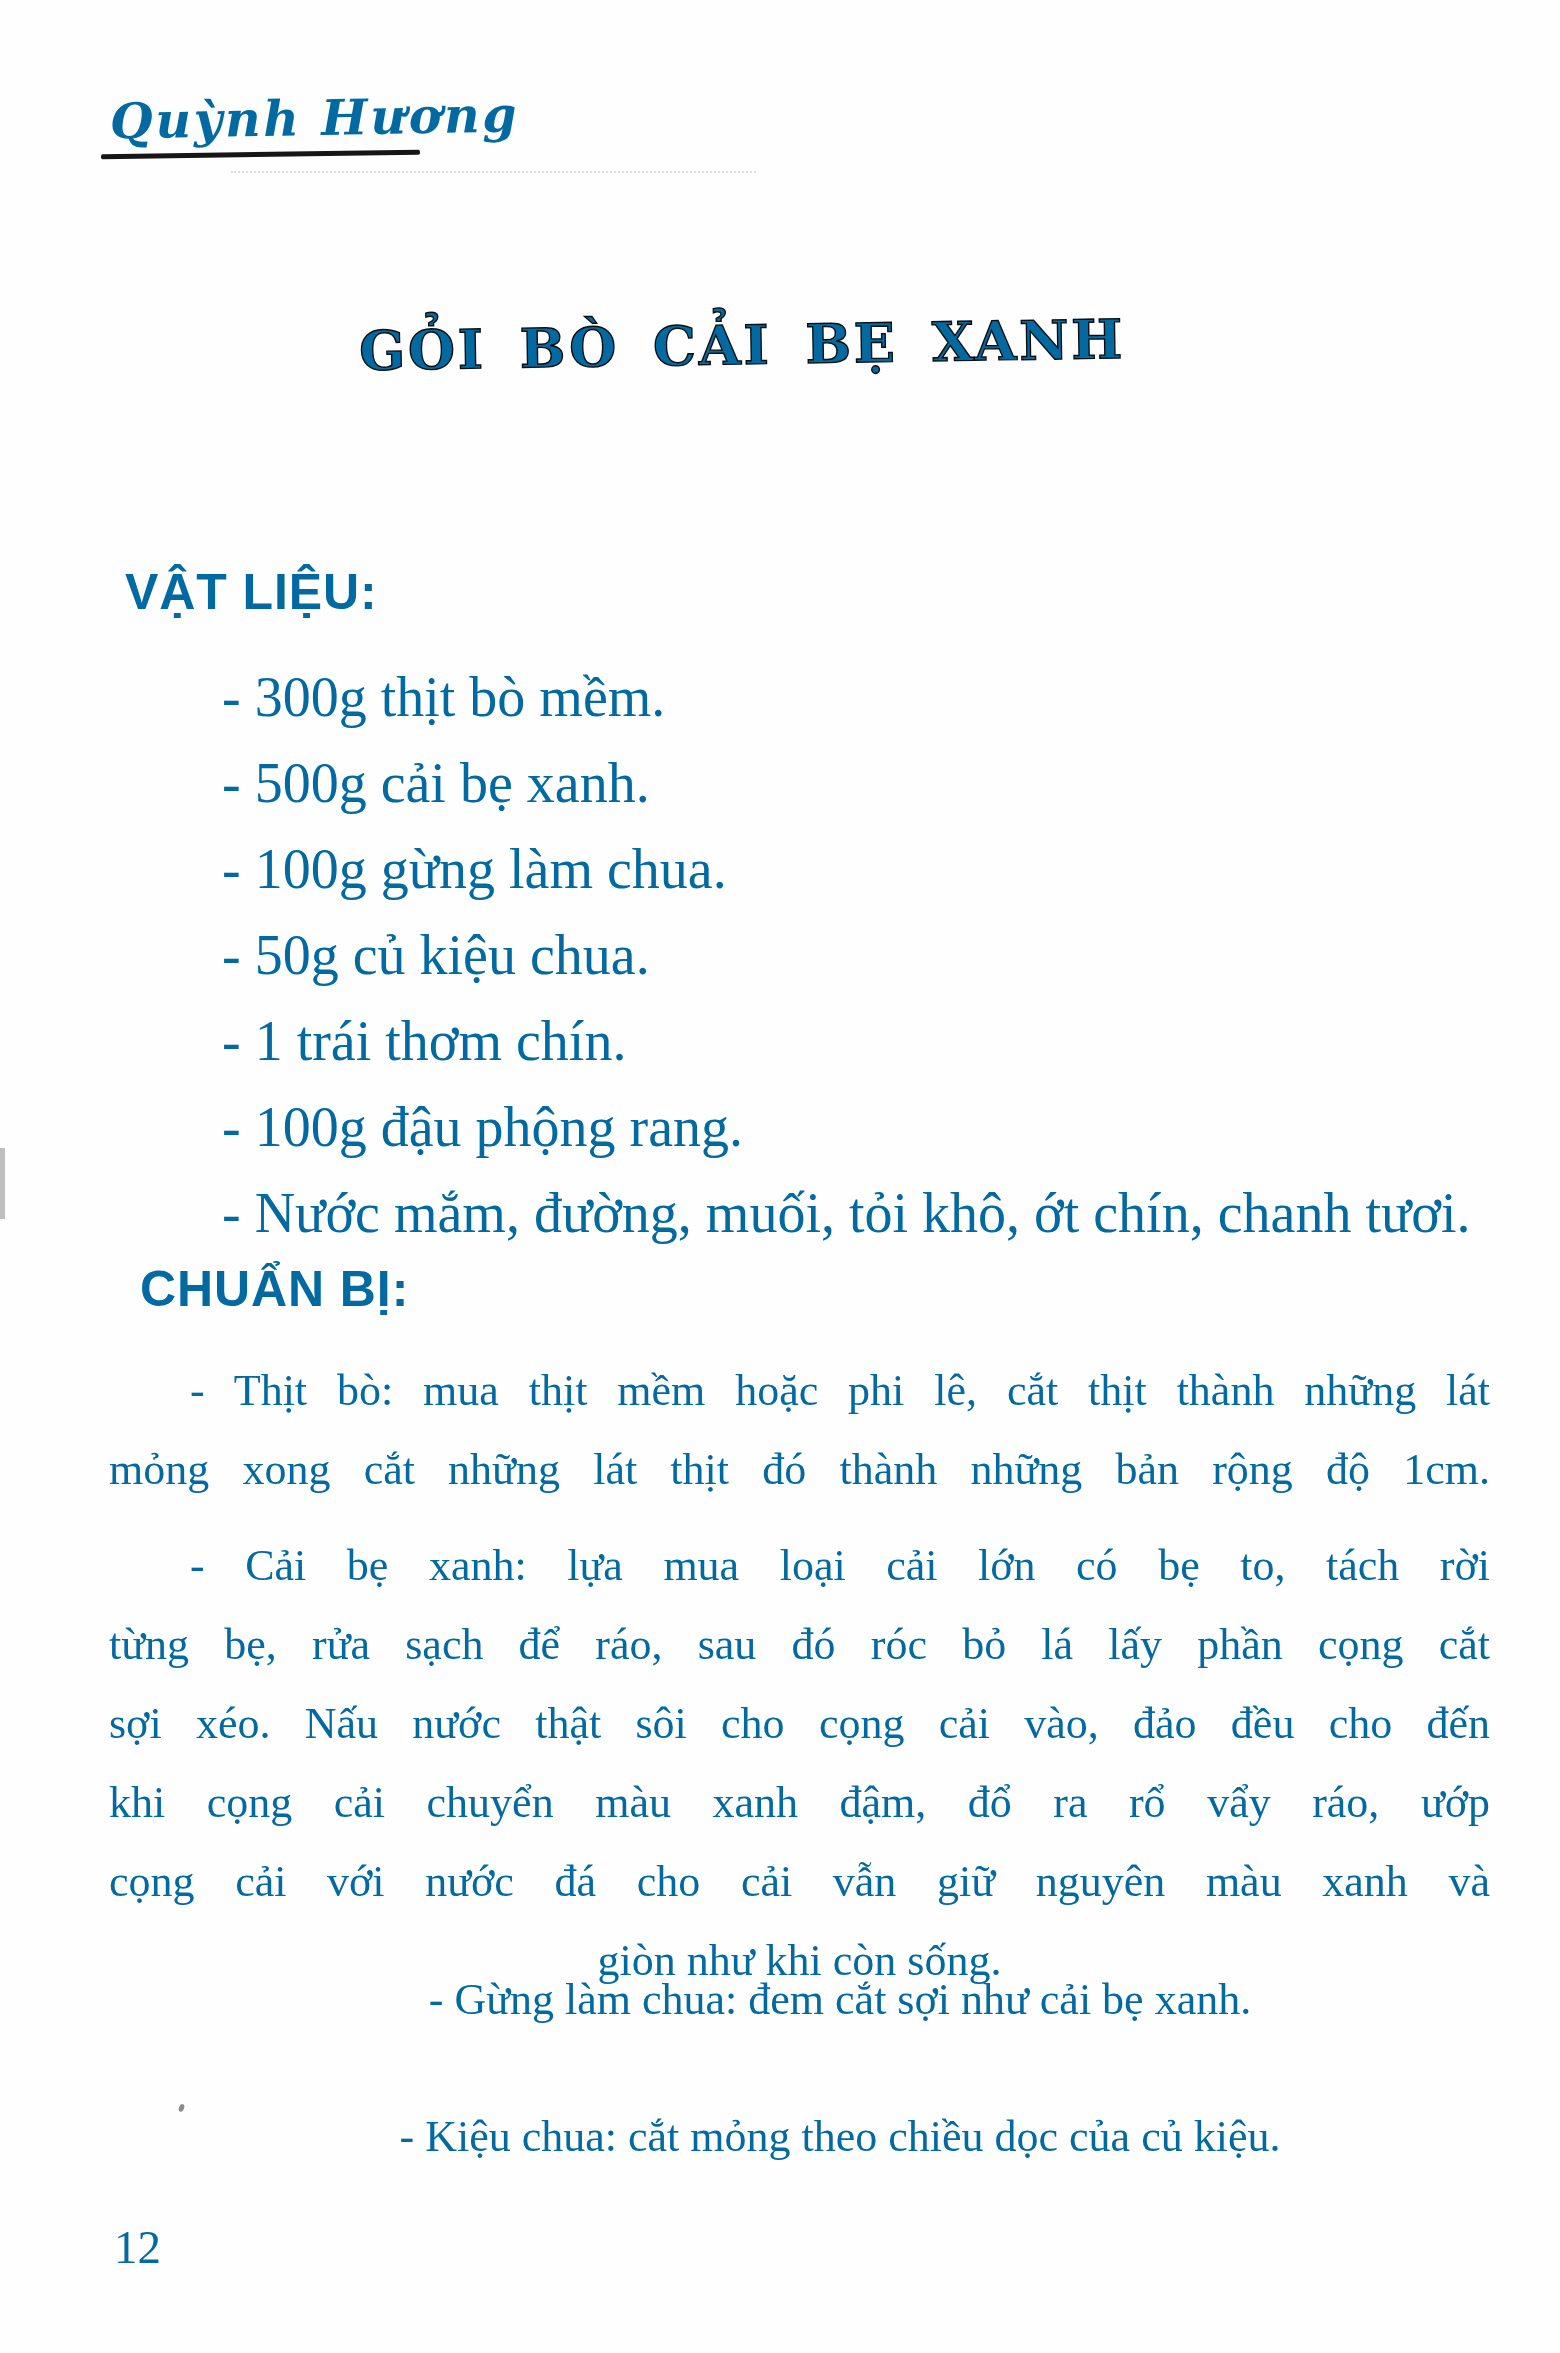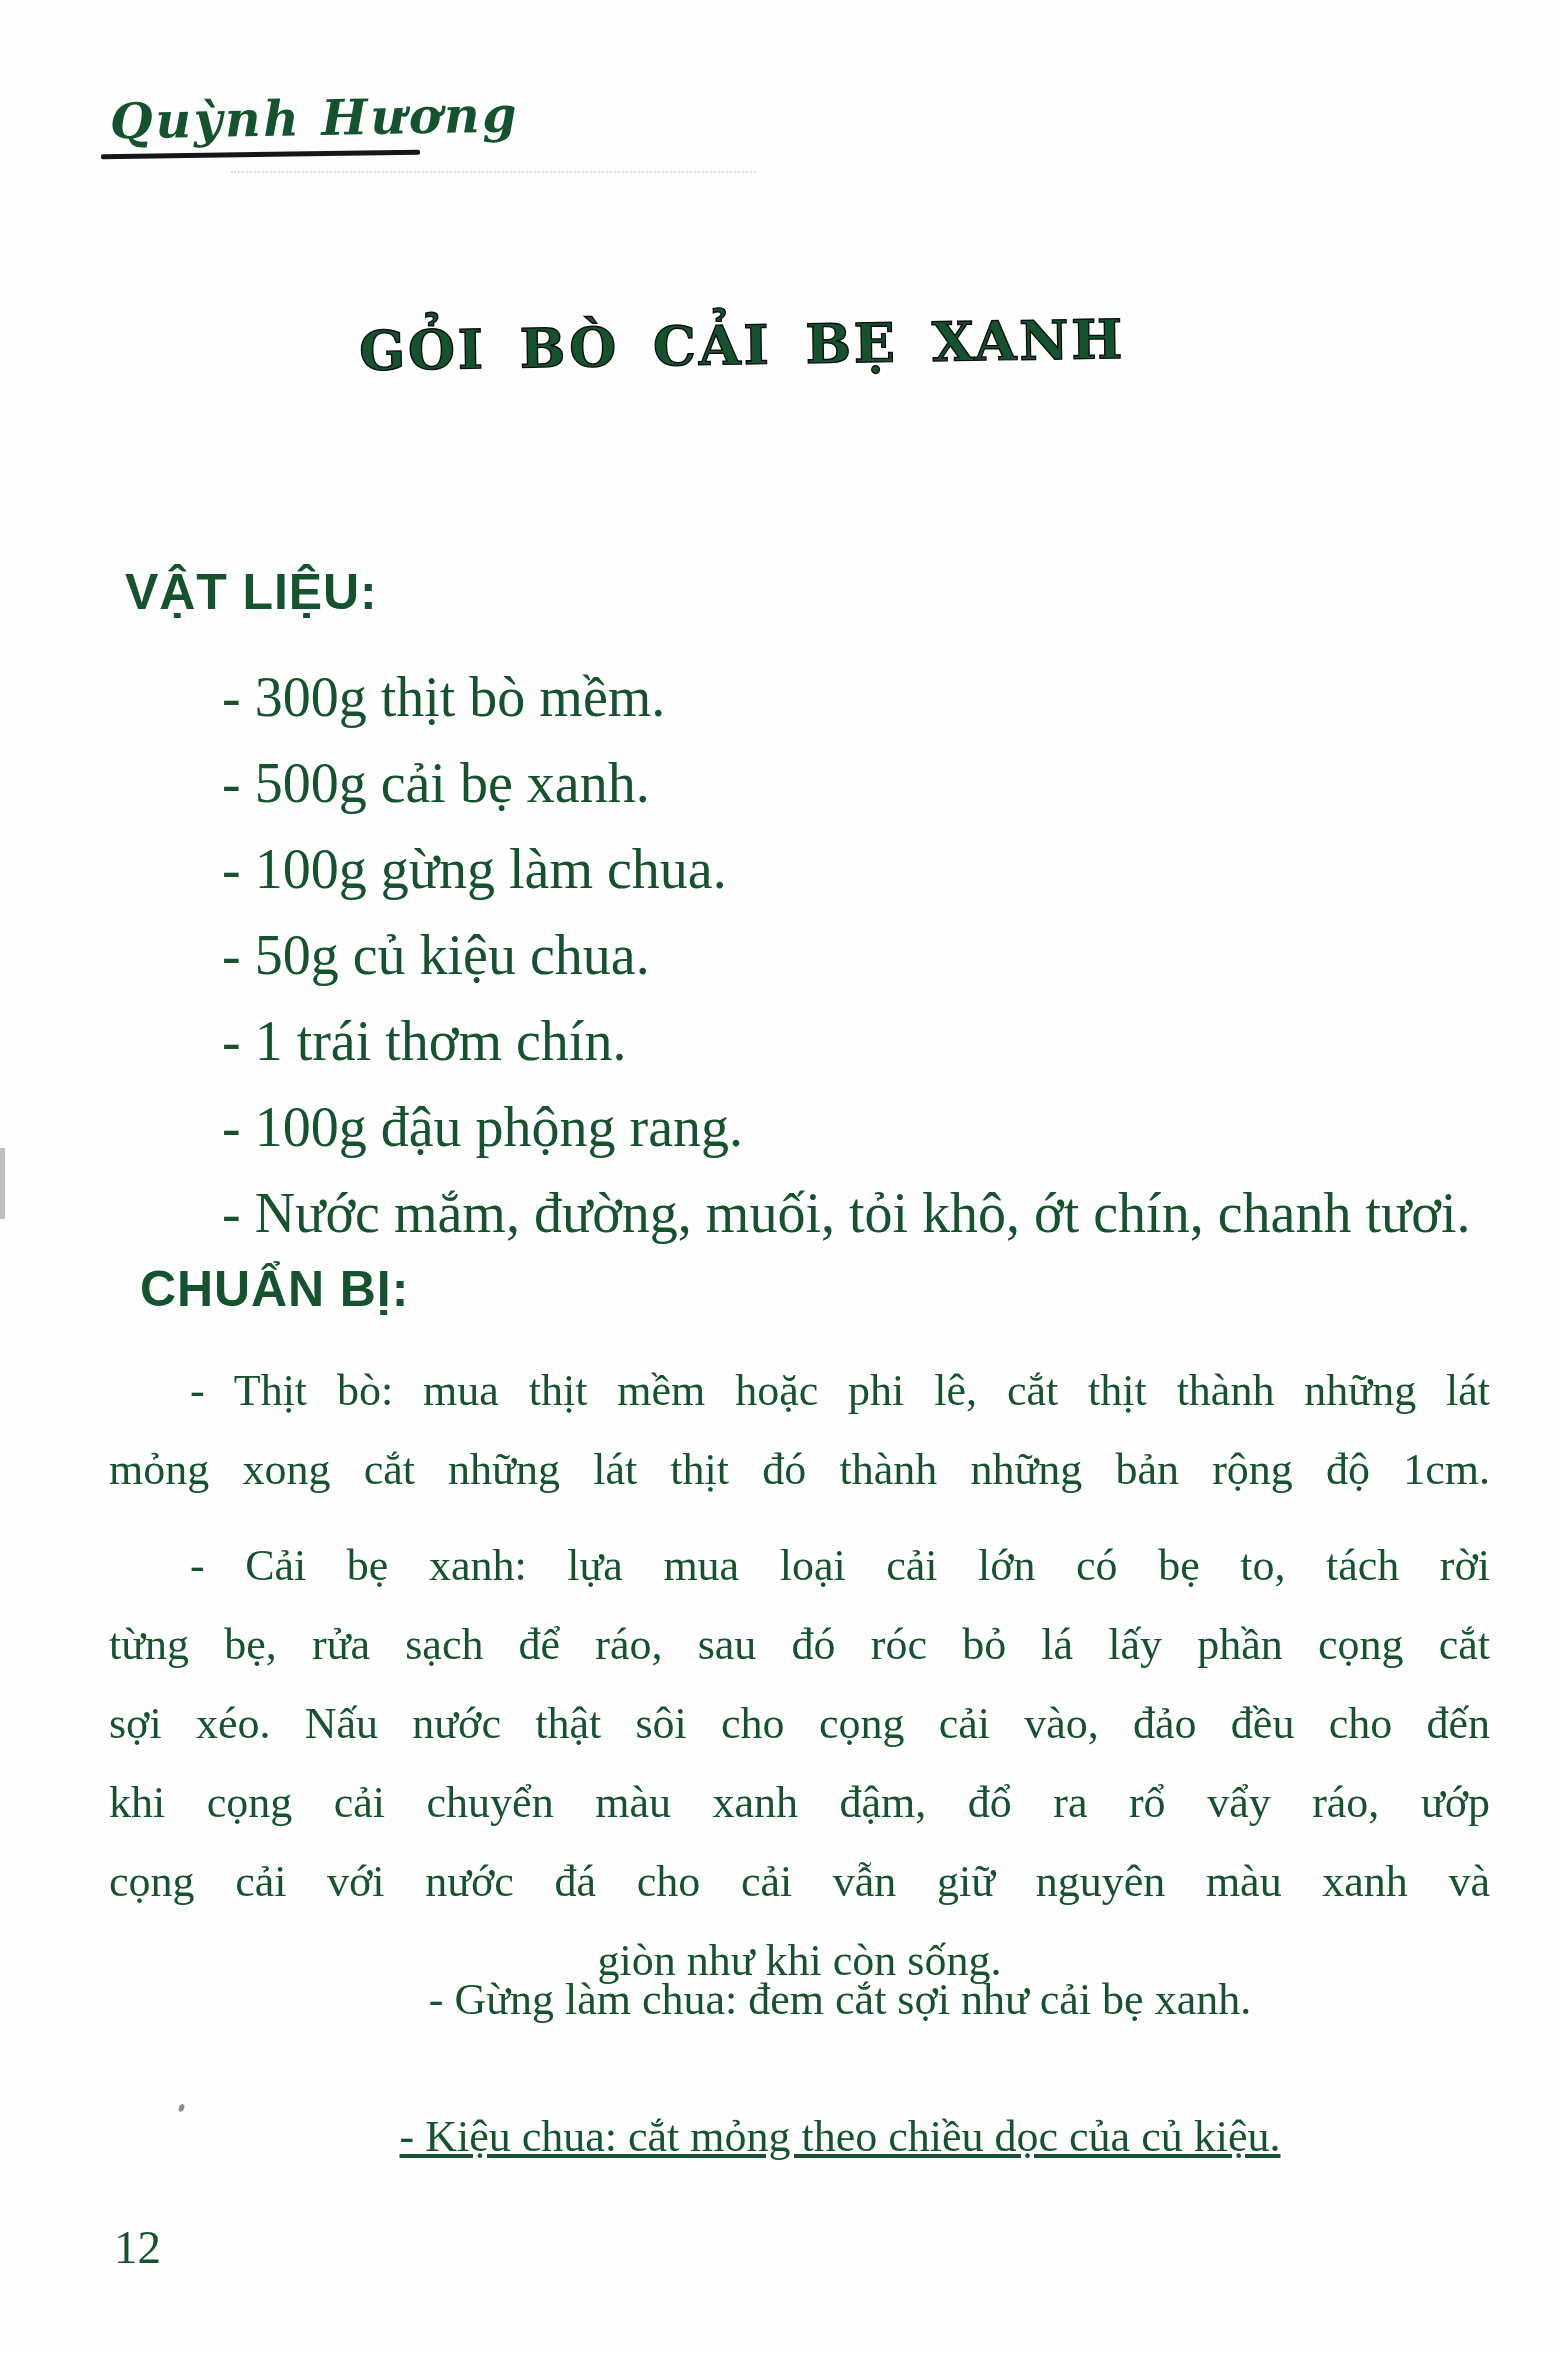--- a/index.html
+++ b/index.html
@@ -1,21 +1,21 @@
 <!DOCTYPE html>
 <html style="font-size:14.5px"><head>
 <meta charset="utf-8">
 <style>
   html, body { margin: 0; padding: 0; background: #ffffff; }
   .page {
     position: relative;
     width: 1561px;
     height: 2354px;
     background: #fefefe;
-    color: #14532d;
+    color: #0369a1;
     font-family: "Liberation Serif", "DejaVu Serif", serif;
     overflow: hidden;
   }
 
   
   .signature {
     position: absolute;
     left: 110px;
     top: 89px;
     font-family: "DejaVu Serif", serif;
@@ -76,21 +76,21 @@
   .para {
     position: absolute;
     left: 109px;
     width: 1381px;
     font-size: 44px;
     line-height: 79px;
   }
   .para-1 { top: 1351px; }
   .para-2 { top: 1526px; }
   .para-3 { top: 1960px; }
-  .para-4 { top: 2097px; text-decoration: underline; }
+  .para-4 { top: 2097px; }
 
   .pline { display: block; }
   .jline { text-align: justify; text-align-last: justify; }
   .indent { padding-left: 81px; }
   .plain { text-align: center; white-space: nowrap; }
 
   .page-number {
     position: absolute;
     left: 114px;
     top: 2220px;

